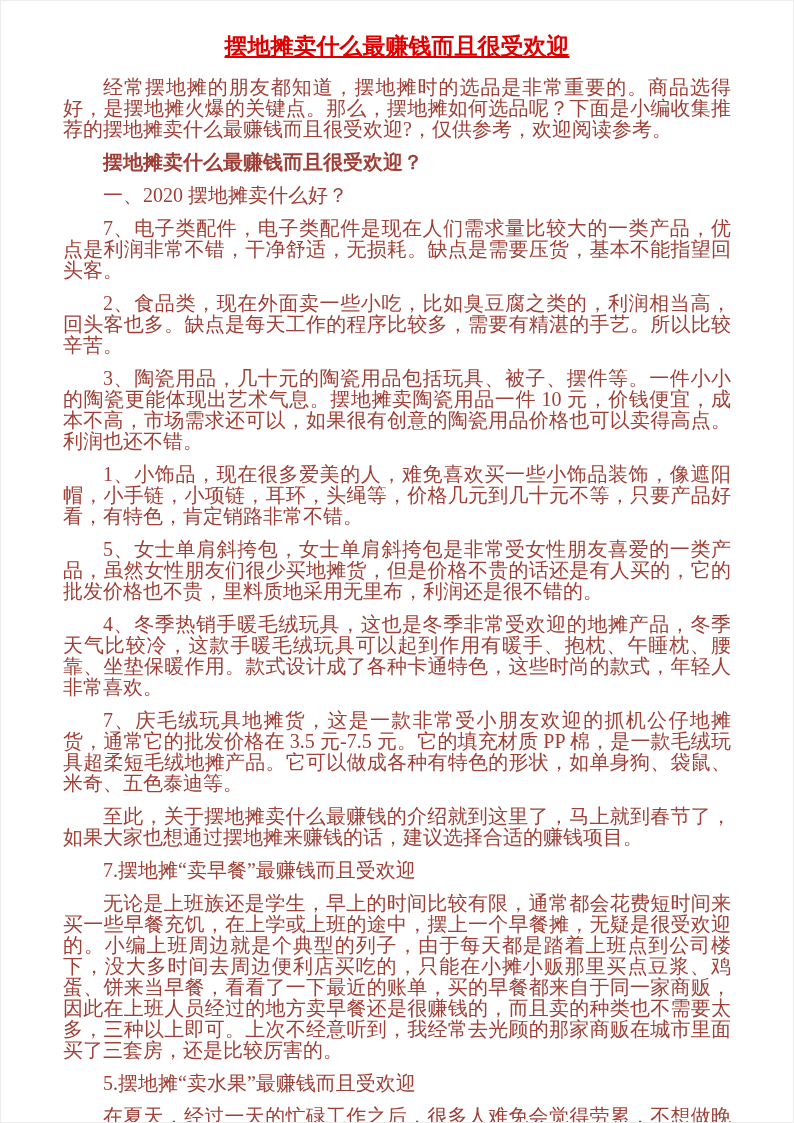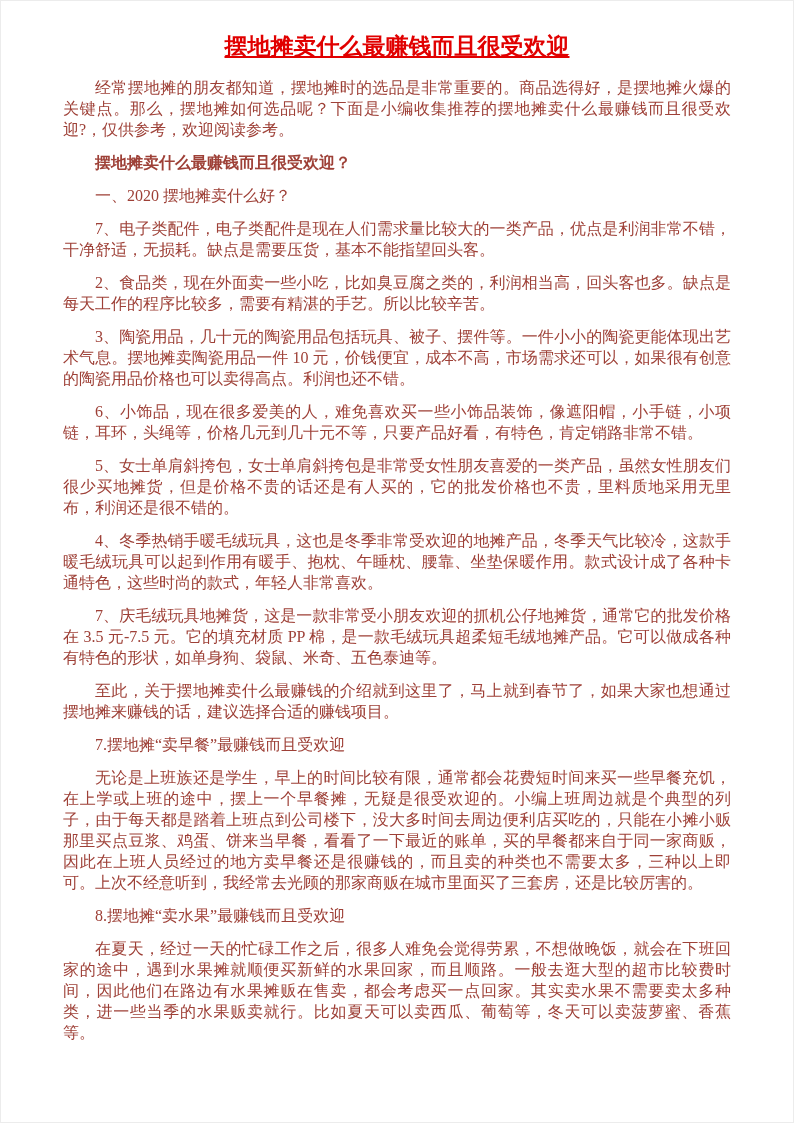--- a/index.html
+++ b/index.html
@@ -23,21 +23,21 @@
     text-align: center;
     font-size: 23px;
     line-height: 30px;
     font-weight: bold;
     color: #e10000;
     text-decoration: underline;
     margin: 6px 0 16px 0;
     font-family: "Liberation Sans", "DejaVu Sans", sans-serif;
   }
   p.para {
-    font-size: 16px;
+    font-size: 20px;
     line-height: 21px;
     text-indent: 2em;
     text-align: justify;
     margin: 0 0 12px 0;
   }
   p.para.bold {
     font-weight: bold;
   }
 </style>
 </head>
@@ -45,22 +45,22 @@
 
 <div class="page">
   <h1 class="doc-title">摆地摊卖什么最赚钱而且很受欢迎</h1>
 
   <p class="para">经常摆地摊的朋友都知道，摆地摊时的选品是非常重要的。商品选得好，是摆地摊火爆的关键点。那么，摆地摊如何选品呢？下面是小编收集推荐的摆地摊卖什么最赚钱而且很受欢迎?，仅供参考，欢迎阅读参考。</p>
   <p class="para bold">摆地摊卖什么最赚钱而且很受欢迎？</p>
   <p class="para">一、2020 摆地摊卖什么好？</p>
   <p class="para">7、电子类配件，电子类配件是现在人们需求量比较大的一类产品，优点是利润非常不错，干净舒适，无损耗。缺点是需要压货，基本不能指望回头客。</p>
   <p class="para">2、食品类，现在外面卖一些小吃，比如臭豆腐之类的，利润相当高，回头客也多。缺点是每天工作的程序比较多，需要有精湛的手艺。所以比较辛苦。</p>
   <p class="para">3、陶瓷用品，几十元的陶瓷用品包括玩具、被子、摆件等。一件小小的陶瓷更能体现出艺术气息。摆地摊卖陶瓷用品一件 10 元，价钱便宜，成本不高，市场需求还可以，如果很有创意的陶瓷用品价格也可以卖得高点。利润也还不错。</p>
-  <p class="para">6、小饰品，现在很多爱美的人，难免喜欢买一些小饰品装饰，像遮阳帽，小手链，小项链，耳环，头绳等，价格几元到几十元不等，只要产品好看，有特色，肯定销路非常不错。</p>
+  <p class="para">1、小饰品，现在很多爱美的人，难免喜欢买一些小饰品装饰，像遮阳帽，小手链，小项链，耳环，头绳等，价格几元到几十元不等，只要产品好看，有特色，肯定销路非常不错。</p>
   <p class="para">5、女士单肩斜挎包，女士单肩斜挎包是非常受女性朋友喜爱的一类产品，虽然女性朋友们很少买地摊货，但是价格不贵的话还是有人买的，它的批发价格也不贵，里料质地采用无里布，利润还是很不错的。</p>
   <p class="para">4、冬季热销手暖毛绒玩具，这也是冬季非常受欢迎的地摊产品，冬季天气比较冷，这款手暖毛绒玩具可以起到作用有暖手、抱枕、午睡枕、腰靠、坐垫保暖作用。款式设计成了各种卡通特色，这些时尚的款式，年轻人非常喜欢。</p>
   <p class="para">7、庆毛绒玩具地摊货，这是一款非常受小朋友欢迎的抓机公仔地摊货，通常它的批发价格在 3.5 元-7.5 元。它的填充材质 PP 棉，是一款毛绒玩具超柔短毛绒地摊产品。它可以做成各种有特色的形状，如单身狗、袋鼠、米奇、五色泰迪等。</p>
   <p class="para">至此，关于摆地摊卖什么最赚钱的介绍就到这里了，马上就到春节了，如果大家也想通过摆地摊来赚钱的话，建议选择合适的赚钱项目。</p>
   <p class="para">7.摆地摊“卖早餐”最赚钱而且受欢迎</p>
   <p class="para">无论是上班族还是学生，早上的时间比较有限，通常都会花费短时间来买一些早餐充饥，在上学或上班的途中，摆上一个早餐摊，无疑是很受欢迎的。小编上班周边就是个典型的列子，由于每天都是踏着上班点到公司楼下，没大多时间去周边便利店买吃的，只能在小摊小贩那里买点豆浆、鸡蛋、饼来当早餐，看看了一下最近的账单，买的早餐都来自于同一家商贩，因此在上班人员经过的地方卖早餐还是很赚钱的，而且卖的种类也不需要太多，三种以上即可。上次不经意听到，我经常去光顾的那家商贩在城市里面买了三套房，还是比较厉害的。</p>
-  <p class="para">8.摆地摊“卖水果”最赚钱而且受欢迎</p>
+  <p class="para">5.摆地摊“卖水果”最赚钱而且受欢迎</p>
   <p class="para">在夏天，经过一天的忙碌工作之后，很多人难免会觉得劳累，不想做晚饭，就会在下班回家的途中，遇到水果摊就顺便买新鲜的水果回家，而且顺路。一般去逛大型的超市比较费时间，因此他们在路边有水果摊贩在售卖，都会考虑买一点回家。其实卖水果不需要卖太多种类，进一些当季的水果贩卖就行。比如夏天可以卖西瓜、葡萄等，冬天可以卖菠萝蜜、香蕉等。</p>
 </div>
 
 </body></html>

